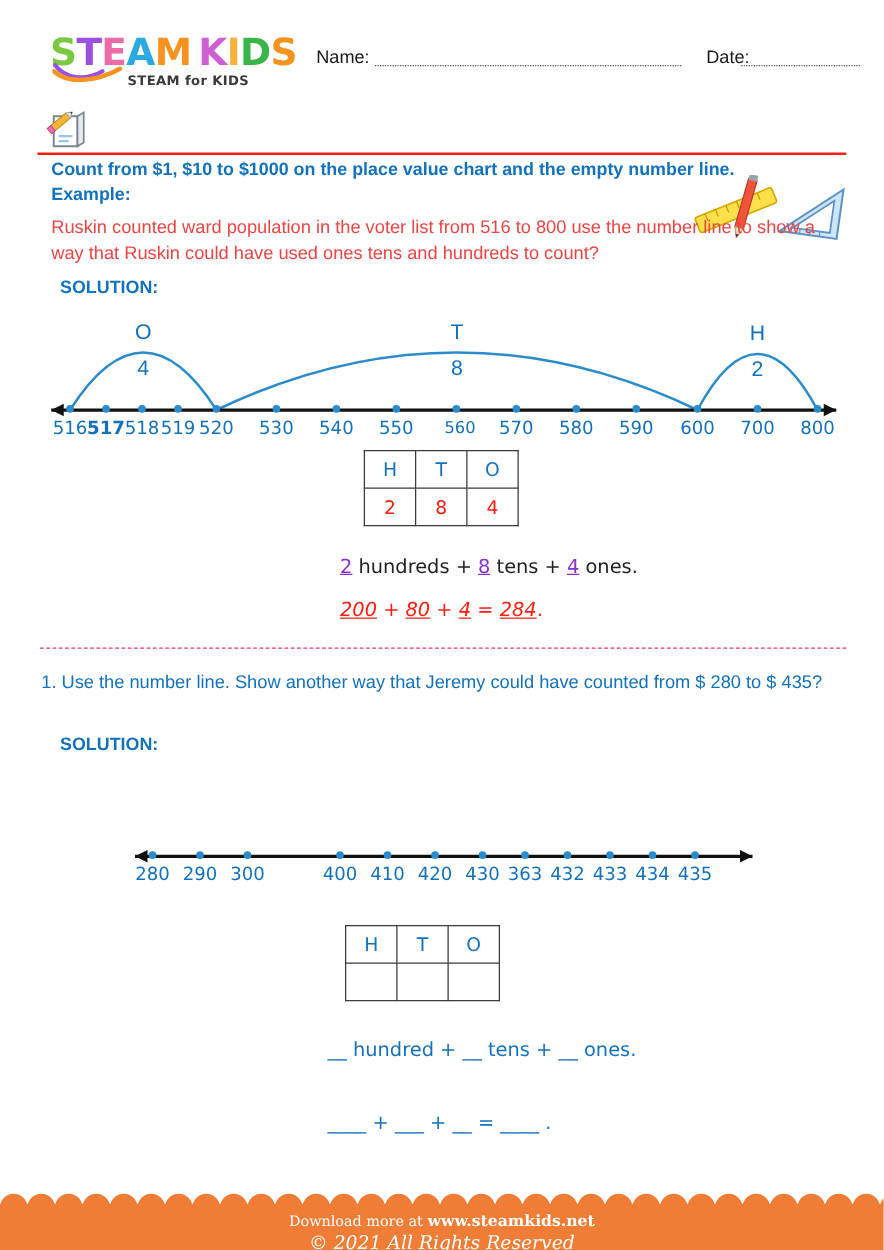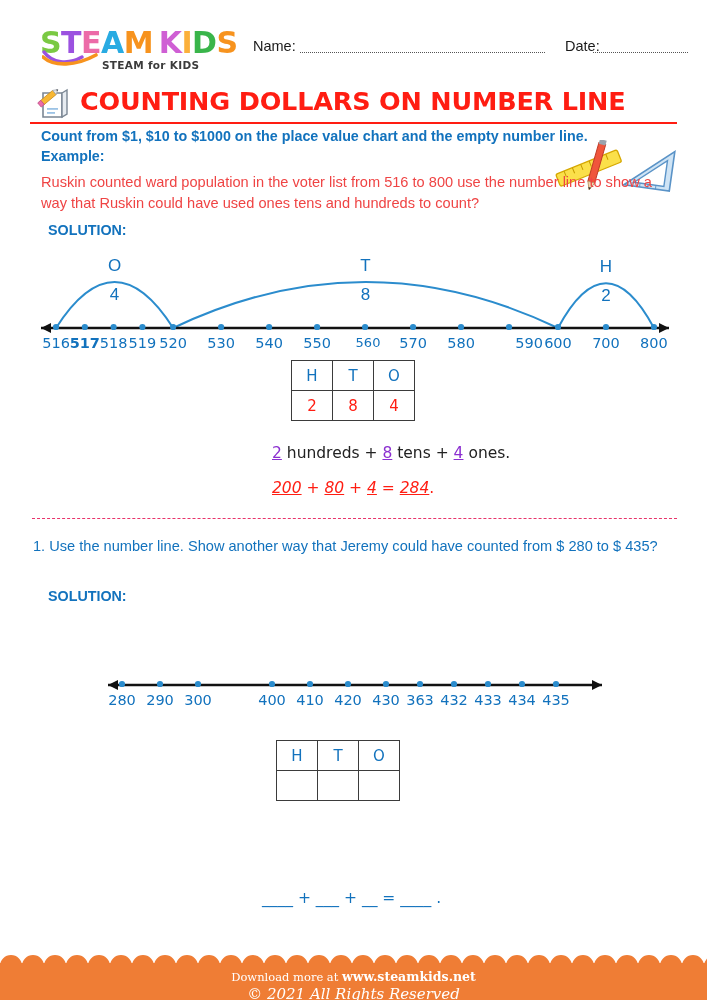--- a/index.html
+++ b/index.html
@@ -111,21 +111,20 @@
       <path d="M28 9 L33 6 L33 30 L28 33 Z" fill="#e7ecf1" stroke="#7b8794" stroke-width="1.4"></path>
       <rect x="13" y="24" width="11" height="1.8" fill="#9cc3e5"></rect>
       <rect x="13" y="28" width="8" height="1.8" fill="#9cc3e5"></rect>
       <g transform="rotate(-40 15 16)">
         <rect x="8" y="11" width="16" height="5.4" fill="#f7b733" stroke="#c98d1c" stroke-width="0.8"></rect>
         <rect x="4.5" y="11" width="4" height="5.4" fill="#ec6ba8" stroke="#c0508a" stroke-width="0.8"></rect>
         <path d="M24 11 L28.5 13.7 L24 16.4 Z" fill="#e6e6e6" stroke="#9aa3ad" stroke-width="0.7"></path>
         <path d="M27 12.6 L28.5 13.7 L27 14.8 Z" fill="#3a3a3a"></path>
       </g>
     </svg>
-    <div class="title-text">COUNTING DOLLARS ON NUMBER LINE</div>
 
     <svg class="corner-art" viewBox="0 0 134 56">
       <g transform="rotate(-22 45 28)">
         <rect x="8" y="20" width="66" height="13" rx="2" fill="#fbe04a" stroke="#d6a800" stroke-width="1.3"></rect>
         <g stroke="#c79b00" stroke-width="1">
           <line x1="17" y1="20" x2="17" y2="26"></line>
             <line x1="26" y1="20" x2="26" y2="26"></line>
           <line x1="35" y1="20" x2="35" y2="26"></line>
             <line x1="44" y1="20" x2="44" y2="26"></line>
           <line x1="53" y1="20" x2="53" y2="26"></line>
@@ -188,21 +187,21 @@
       <div class="nl-label" style="left: 51.8271px; top: 83px; font-size: 14.5px; font-weight: bold;">517</div>
       <div class="nl-label" style="left: 80.62px; top: 83px; font-size: 14.5px;">518</div>
       <div class="nl-label" style="left: 109.413px; top: 83px; font-size: 14.5px;">519</div>
       <div class="nl-label" style="left: 140.125px; top: 83px; font-size: 14.5px;">520</div>
       <div class="nl-label" style="left: 188.113px; top: 83px; font-size: 14.5px;">530</div>
       <div class="nl-label" style="left: 236.101px; top: 83px; font-size: 14.5px;">540</div>
       <div class="nl-label" style="left: 284.089px; top: 83px; font-size: 14.5px;">550</div>
       <div class="nl-label" style="left: 335px; top: 83px; font-size: 13px;">560</div>
       <div class="nl-label" style="left: 380.066px; top: 83px; font-size: 14.5px;">570</div>
       <div class="nl-label" style="left: 428.054px; top: 83px; font-size: 14.5px;">580</div>
-      <div class="nl-label" style="left: 476.042px; top: 83px; font-size: 14.5px; margin-left: 20px;">590</div>
+      <div class="nl-label" style="left: 476.042px; top: 83px; font-size: 14.5px;">590</div>
       <div class="nl-label" style="left: 524.99px; top: 83px; font-size: 14.5px;">600</div>
       <div class="nl-label" style="left: 572.978px; top: 83px; font-size: 14.5px;">700</div>
       <div class="nl-label" style="left: 620.966px; top: 83px; font-size: 14.5px;">800</div>
       <div class="arc-letter" style="left: 81.5797px; top: 4px;">O</div>
       <div class="arc-digit" style="left: 81.5797px; top: 33px;">4</div>
       <div class="arc-letter" style="left: 332.557px; top: 4px;">T</div>
       <div class="arc-digit" style="left: 332.557px; top: 33px;">8</div>
       <div class="arc-letter" style="left: 572.978px; top: 5.20715px;">H</div>
       <div class="arc-digit" style="left: 572.978px; top: 34.2072px;">2</div>
     </div>
@@ -273,20 +272,21 @@
           <td class="pv-head">O</td>
         </tr>
         <tr>
           <td class="pv-val"></td>
           <td class="pv-val"></td>
           <td class="pv-val"></td>
         </tr>
       </tbody>
     </table>
 
+  <div class="eq blue-txt" style="left:262px;top:831px;font-size:15.5px;">__  hundred +  __  tens +  __  ones.</div>
   <div class="eq blue-txt" style="left:262px;top:889px;font-size:15.5px;">____  +  ___  +  __  =  ____ .</div>
 
   <svg class="scallop" id="scallop" viewBox="0 0 707 16" preserveAspectRatio="none">
       <path d="M0 16 A 11 11 0 0 1 22 16 A 11 11 0 0 1 44 16 A 11 11 0 0 1 66 16 A 11 11 0 0 1 88 16 A 11 11 0 0 1 110 16 A 11 11 0 0 1 132 16 A 11 11 0 0 1 154 16 A 11 11 0 0 1 176 16 A 11 11 0 0 1 198 16 A 11 11 0 0 1 220 16 A 11 11 0 0 1 242 16 A 11 11 0 0 1 264 16 A 11 11 0 0 1 286 16 A 11 11 0 0 1 308 16 A 11 11 0 0 1 330 16 A 11 11 0 0 1 352 16 A 11 11 0 0 1 374 16 A 11 11 0 0 1 396 16 A 11 11 0 0 1 418 16 A 11 11 0 0 1 440 16 A 11 11 0 0 1 462 16 A 11 11 0 0 1 484 16 A 11 11 0 0 1 506 16 A 11 11 0 0 1 528 16 A 11 11 0 0 1 550 16 A 11 11 0 0 1 572 16 A 11 11 0 0 1 594 16 A 11 11 0 0 1 616 16 A 11 11 0 0 1 638 16 A 11 11 0 0 1 660 16 A 11 11 0 0 1 682 16 A 11 11 0 0 1 704 16 A 11 11 0 0 1 726 16 A 11 11 0 0 1 748 16 L 707 16 L 707 16 Z" fill="#ef7d35"></path>
     </svg>
   <div class="footer"></div>
   <div class="f-line1">
     <span>Download more at </span><b>www.steamkids.net</b>
   </div>
   <div class="f-line2">© 2021 All Rights Reserved</div>

